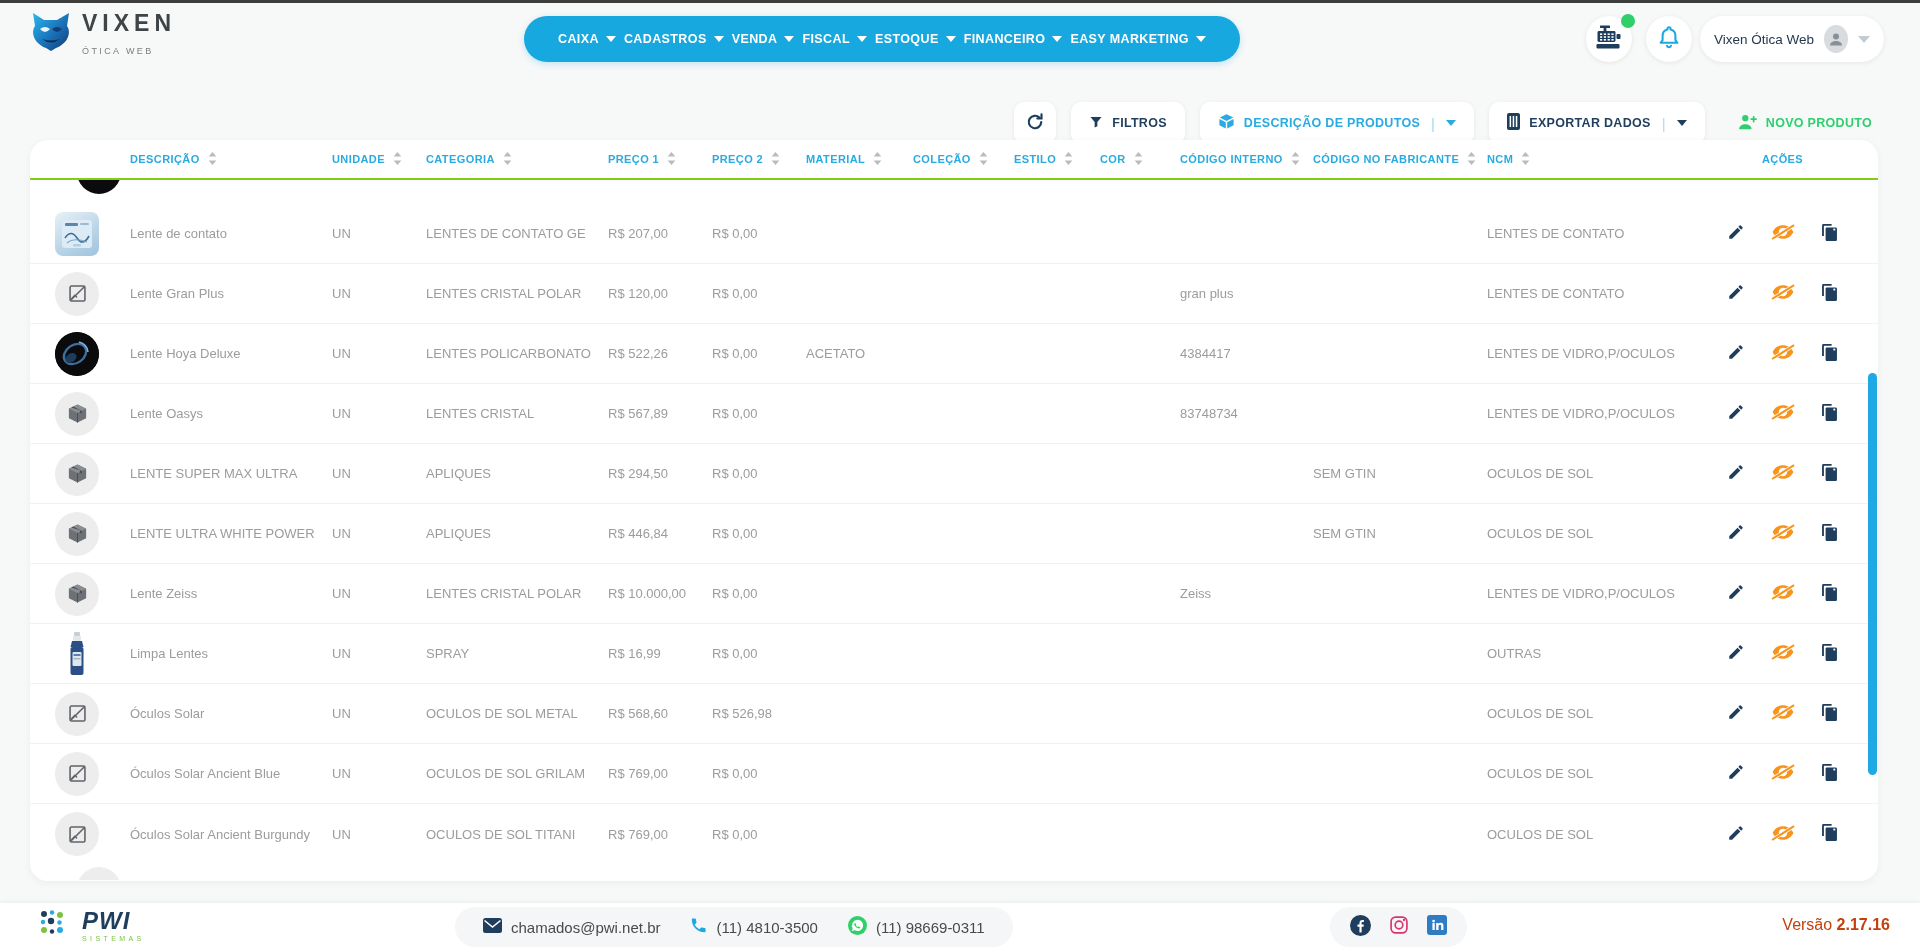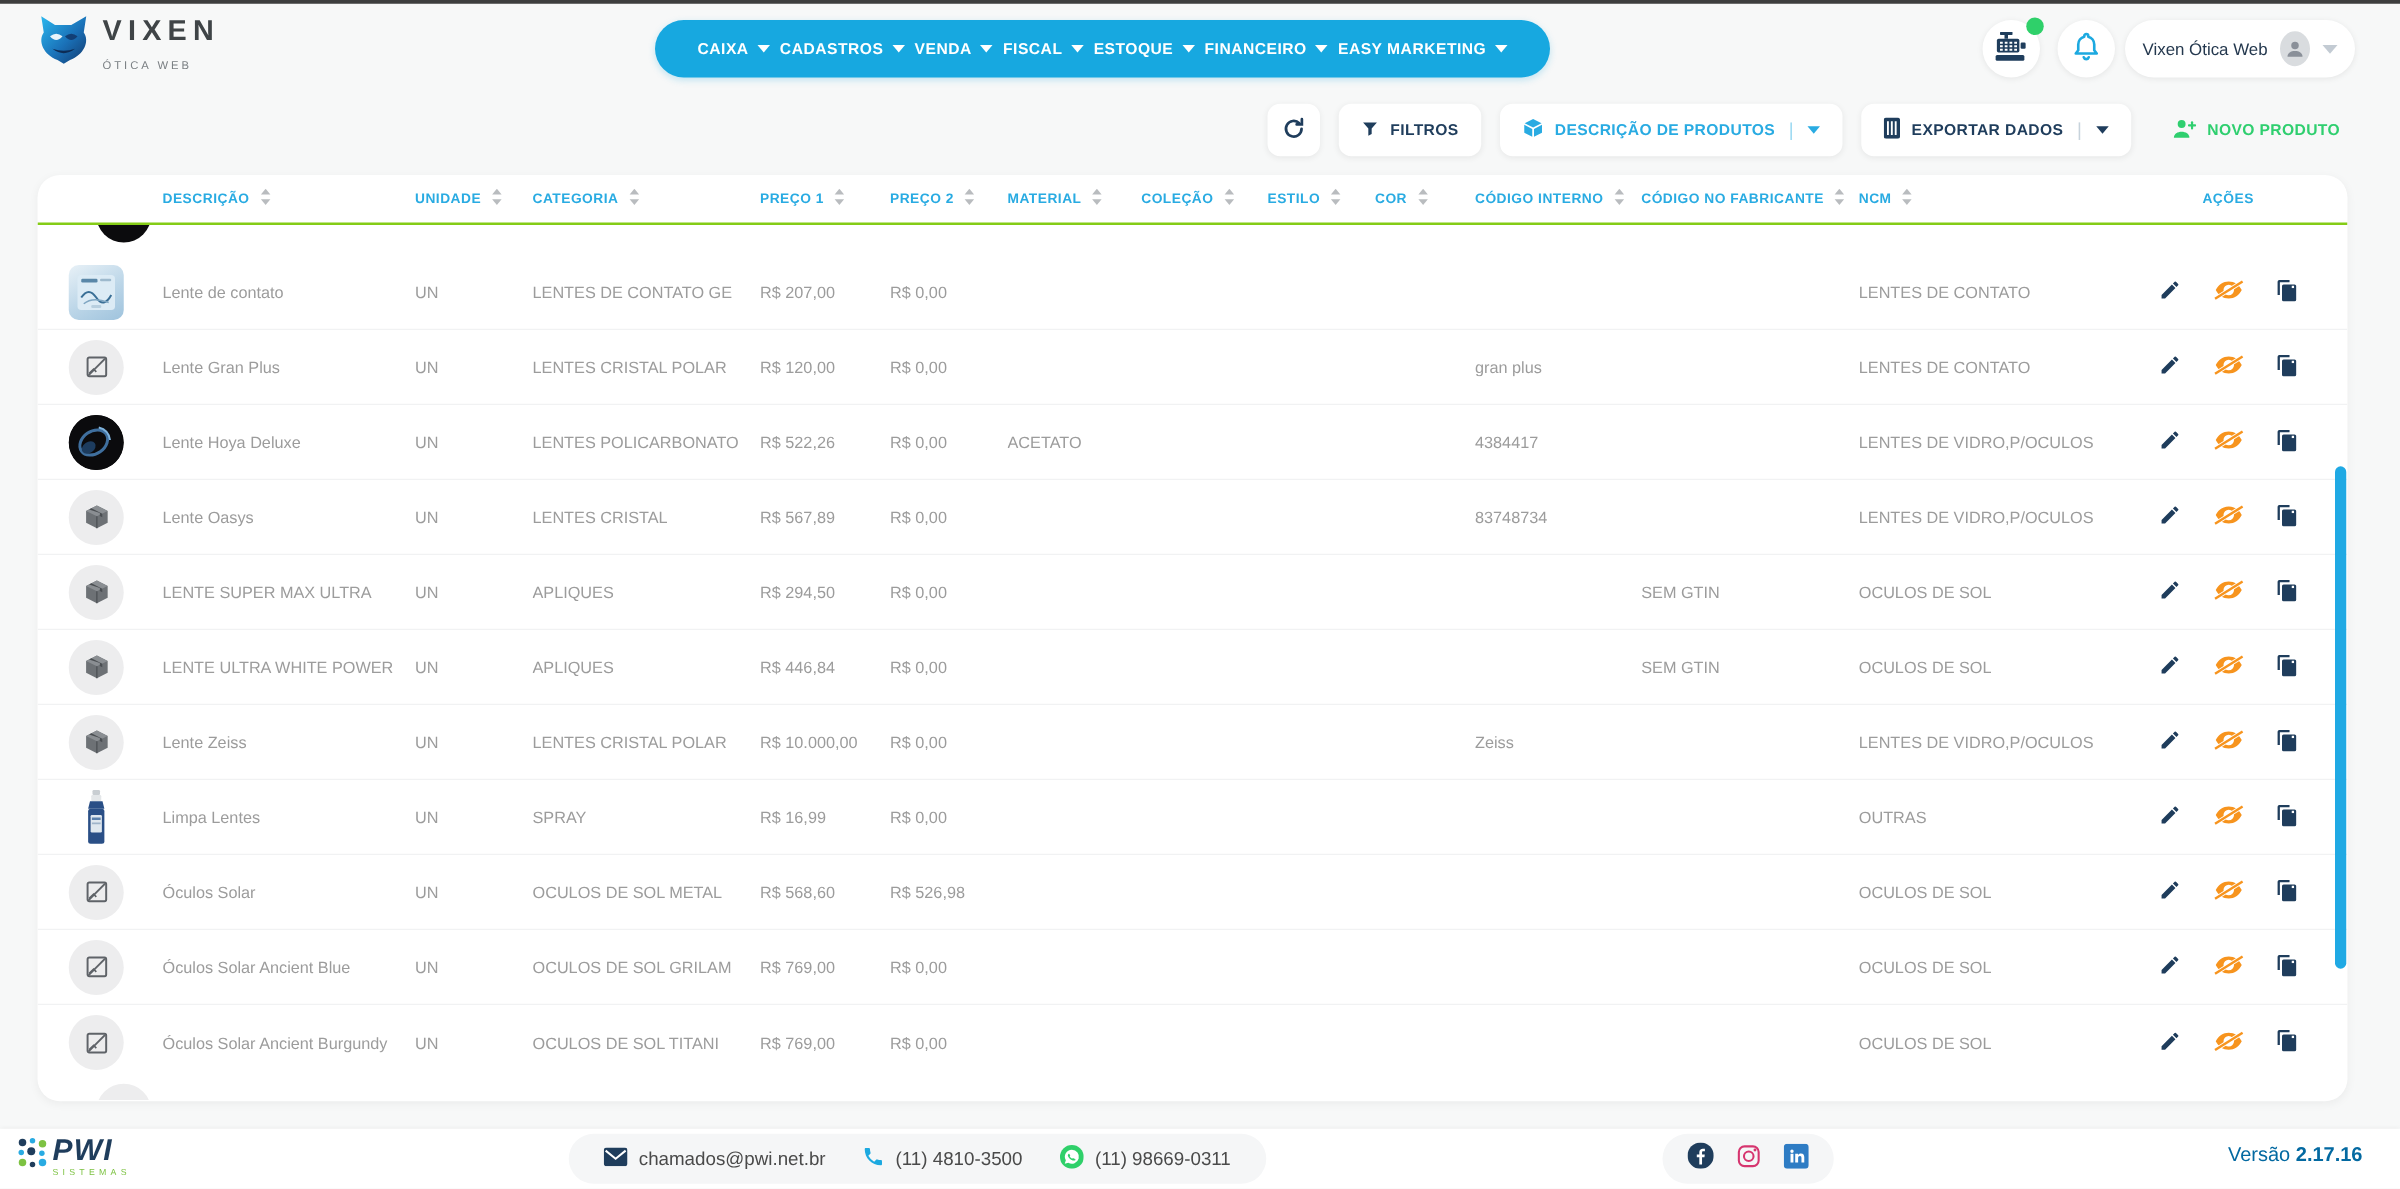--- a/index.html
+++ b/index.html
@@ -24,21 +24,21 @@
   .user-pill { position:absolute; left:1700px; top:13px; width:184px; height:46px; background:#fff; border-radius:23px; box-shadow:0 1px 5px rgba(0,0,0,.08); display:flex; align-items:center; justify-content:flex-end; gap:10px; padding:0 14px; }
   .user-name { font-size:13.5px; color:#24384e; font-weight:500; white-space:nowrap; }
   .user-avatar { width:28px; height:28px; border-radius:50%; background:#d9dcdf; display:flex; align-items:center; justify-content:center; }
   .user-caret { width:0; height:0; border-left:6px solid transparent; border-right:6px solid transparent; border-top:7px solid #c3cbd3; }
 
   
   .page-header { position:absolute; top:82px; left:0; width:100%; height:52px; }
   .title-wrap { position:absolute; left:30px; top:10px; display:flex; align-items:center; gap:12px; }
   .page-title { font-size:27px; font-weight:800; letter-spacing:.5px; color:#13294b; }
   .count-badge { background:#29abe2; color:#fff; font-size:11px; font-weight:bold; padding:5px 13px; border-radius:13px; }
-  .actions-bar { position:absolute; right:30px; top:1px; height:42px; display:flex; align-items:center; gap:15px; }
+  .actions-bar { position:absolute; right:30px; top:20px; height:42px; display:flex; align-items:center; gap:15px; }
   .btn { height:42px; background:#fff; border:none; border-radius:10px; box-shadow:0 1px 5px rgba(0,0,0,.07); display:flex; align-items:center; gap:9px; padding:0 18px; font-family:"Liberation Sans",sans-serif; font-size:12.5px; font-weight:bold; letter-spacing:.3px; color:#1f3d5c; cursor:pointer; }
   .btn.square { width:42px; padding:0; justify-content:center; }
   .btn.blue-text { color:#29abe2; }
   .btn.flat { background:transparent; box-shadow:none; color:#2fcf6f; }
   .sep { color:#c7d3dc; font-weight:normal; font-size:15px; margin:0 2px; }
   .sep.blue { color:#9bd9f2; }
   .chev { width:0; height:0; border-left:5px solid transparent; border-right:5px solid transparent; }
   .chev.down-blue { border-top:6px solid #29abe2; }
   .chev.down-navy { border-top:6px solid #1f3d5c; }
 
@@ -59,28 +59,28 @@
   .avatar.photo-contact { border-radius:8px; background:linear-gradient(150deg,#e8f1f7 0%,#bcd6e8 55%,#9fc3dd 100%); }
   .avatar.photo-spray { background:transparent; border-radius:4px; }
   .actions-cell { display:flex; justify-content:center; gap:26px; align-items:center; }
   .icon-btn { background:none; border:none; cursor:pointer; display:flex; align-items:center; justify-content:center; padding:0; }
   .partial-bottom { position:relative; height:16px; overflow:hidden; }
   .partial-bottom .pavatar { position:absolute; left:47px; top:3px; width:44px; height:44px; border-radius:50%; background:#ededee; }
   .scrollbar { position:absolute; right:1px; top:233px; width:9px; height:402px; border-radius:5px; background:#1fa9e4; }
 
   
   .footer { position:absolute; left:0; bottom:0; width:100%; height:48px; background:#fff; box-shadow:0 -1px 4px rgba(0,0,0,.06); }
-  .pwi { position:absolute; left:12px; top:5px; display:flex; align-items:center; gap:0; }
+  .pwi { position:absolute; left:38px; top:5px; display:flex; align-items:center; gap:14px; }
   .pwi-text { display:flex; flex-direction:column; line-height:1; }
   .pwi-name { font-size:24px; font-weight:bold; font-style:italic; color:#1f3d5c; letter-spacing:1px; }
   .pwi-sub { font-size:7px; letter-spacing:3.4px; color:#7dc242; margin-top:2px; }
   .contact-pill { position:absolute; left:455px; top:4px; height:40px; background:#f5f6f7; border-radius:20px; display:flex; align-items:center; gap:30px; padding:0 28px; }
   .contact-item { display:flex; align-items:center; gap:9px; font-size:15px; color:#4a4a4a; cursor:pointer; }
   .social-pill { position:absolute; left:1330px; top:4px; height:40px; background:#f5f6f7; border-radius:20px; display:flex; align-items:center; gap:18px; padding:0 20px; }
-  .version { position:absolute; right:30px; top:13px; font-size:16px; color:#0369a1; }
+  .version { position:absolute; right:30px; top:13px; font-size:16px; color:#c2410c; }
   .version b { font-weight:bold; }
 </style>
 </head>
 <body>
 
 <div class="page">
   <div class="top-strip"></div>
 
   <div class="topbar">
     <div class="brand">

